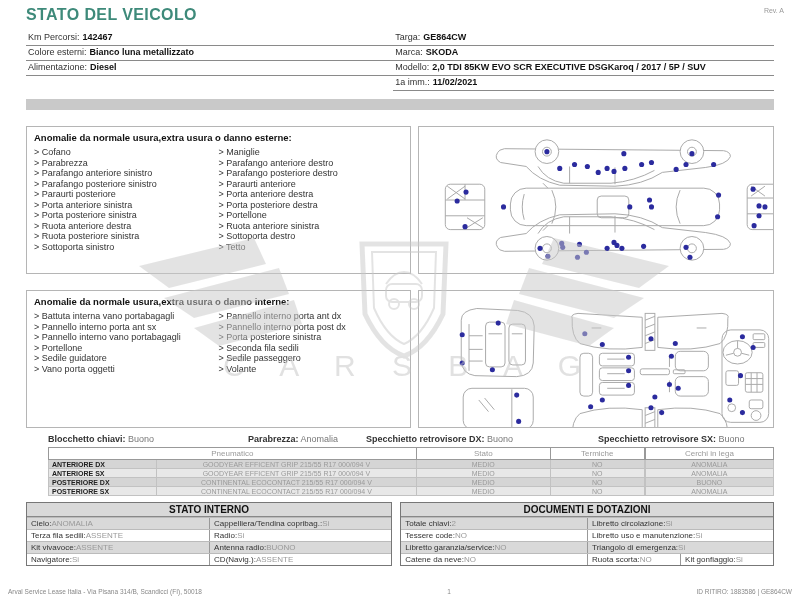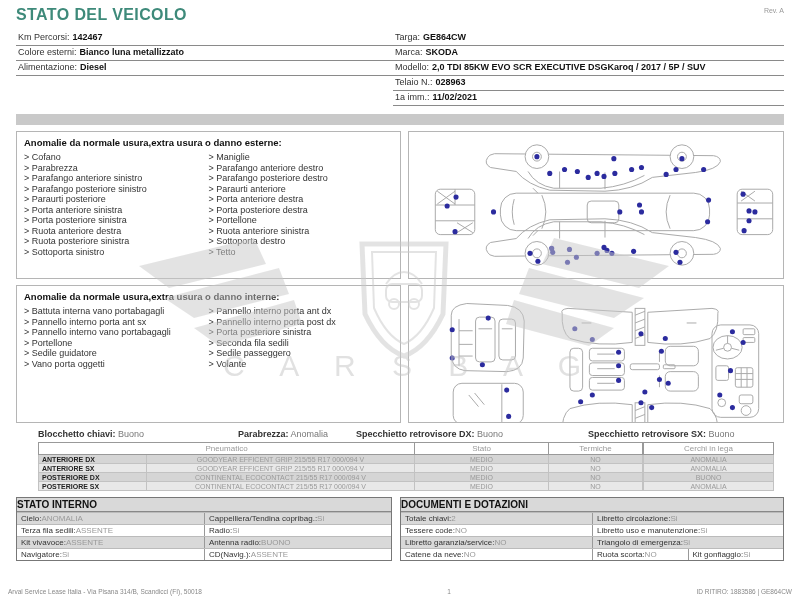--- a/index.html
+++ b/index.html
@@ -1,27 +1,27 @@
 <!DOCTYPE html>
 <html><head>
 <meta charset="utf-8">
 <style>
   *{box-sizing:border-box;margin:0;padding:0}
   html,body{width:800px;height:600px;overflow:hidden}
   body{font-family:"Liberation Sans",sans-serif;background:#fff;color:#222;position:relative;font-size:9px}
-  .page{position:absolute;inset:0;padding:6px 16px}
+  .page{position:absolute;inset:0;padding:6px 26px}
   .title{color:#3e8a7a;font-size:16px;font-weight:bold;letter-spacing:.4px}
   .rev{position:absolute;top:7px;right:16px;font-size:7px;color:#999}
   .hdr{display:flex;margin-top:7px}
   .hcol-left{width:378px}
   .hcol-right{width:392px;margin-left:auto}
   .frow{border-bottom:1px solid #8a8a8a;padding:1px 2px 2px 2px;font-size:9px;line-height:11px;color:#333}
   .frow b{margin-left:3px;color:#111}
   .band{height:11px;background:#c9c9c9;margin-top:8px}
-  .sec{display:flex;gap:7px;margin-top:6px}
+  .sec{display:flex;gap:7px;margin-top:16px}
   .box{border:1px solid #b5b5b5;background:#fff}
   .listbox{width:385px;padding:5px 7px}
   .diagbox{width:392px;position:relative;overflow:hidden}
   .heading{font-weight:bold;font-size:9.5px;margin-bottom:4px;color:#111}
   .cols{display:flex}
   .col{width:178px;margin-right:12px}
   .li{font-size:9px;line-height:10.5px;color:#333}
   .li::before{content:"> "}
   .h150{height:148px}.h188{height:138px}
   .sumrow{display:flex;margin:6px 0 3px 22px;font-size:9px;line-height:10px}
@@ -32,21 +32,21 @@
   .tt{border:1px solid #777;background:#fff}
   .tt th{color:#9a9a9a;font-weight:normal;font-size:8px;padding:1px 2px;border:1px solid #999;height:11px}
   .tt td{font-size:7px;padding:0 3px;border:1px solid #c2c2c2;height:9px}
   .tt tr:nth-child(even){background:#d5d5d5}
   .tt tr:nth-child(odd):not(.hrow){background:#e8e8e8}
   .tt .hrow{background:#fff}
   .pos{font-weight:bold;font-size:7.5px;color:#222}
   .spec,.cc{color:#9a9a9a;text-align:center}
   .botrow{display:flex;gap:8px;margin-top:6px;align-items:flex-start}
   .btable{border:1px solid #777}
-  .btitle{font-weight:bold;font-size:10px;background:#d9d9d9;border-bottom:1px solid #888;padding:1px 0;color:#111}
+  .btitle{font-weight:bold;text-align:center;font-size:10px;background:#d9d9d9;border-bottom:1px solid #888;padding:1px 0;color:#111}
   .brow{display:flex;border-top:1px solid #bbb}
   .btable > .brow:nth-child(even){background:#d9d9d9}
   .bcell{width:50%;display:flex;justify-content:flex-start;padding:1px 4px;font-size:8px;line-height:9px}
   .bcell + .bcell{border-left:1px solid #999}
   .bcell.q{width:25%}
   .lab{color:#333}
   .val{color:#999}
   .footer{position:absolute;left:8px;bottom:5px;width:784px;display:flex;justify-content:space-between;font-size:6.5px;color:#888}
   .watermark{position:absolute;left:124px;top:236px;width:560px;height:175px;opacity:.5;z-index:6;pointer-events:none}
   svg{display:block}
@@ -62,21 +62,20 @@
   <div class="hdr">
     <div class="hcol-left">
       <div class="frow"><span>Km Percorsi:</span><b>142467</b></div>
       <div class="frow"><span>Colore esterni:</span><b>Bianco luna metallizzato</b></div>
       <div class="frow"><span>Alimentazione:</span><b>Diesel</b></div>
     </div>
     <div class="hcol-right">
       <div class="frow"><span>Targa:</span><b>GE864CW</b></div>
       <div class="frow"><span>Marca:</span><b>SKODA</b></div>
       <div class="frow"><span>Modello:</span><b>2,0 TDI 85KW EVO SCR EXECUTIVE DSGKaroq / 2017 / 5P / SUV</b></div>
-      <div class="frow"><span>Telaio N.:</span><b>028963</b></div>
       <div class="frow"><span>1a imm.:</span><b>11/02/2021</b></div>
     </div>
   </div>
 
   <div class="band"></div>
 
   <div class="sec">
     <div class="box listbox h150">
       <div class="heading">Anomalie da normale usura,extra usura o danno esterne:</div>
       <div class="cols">

